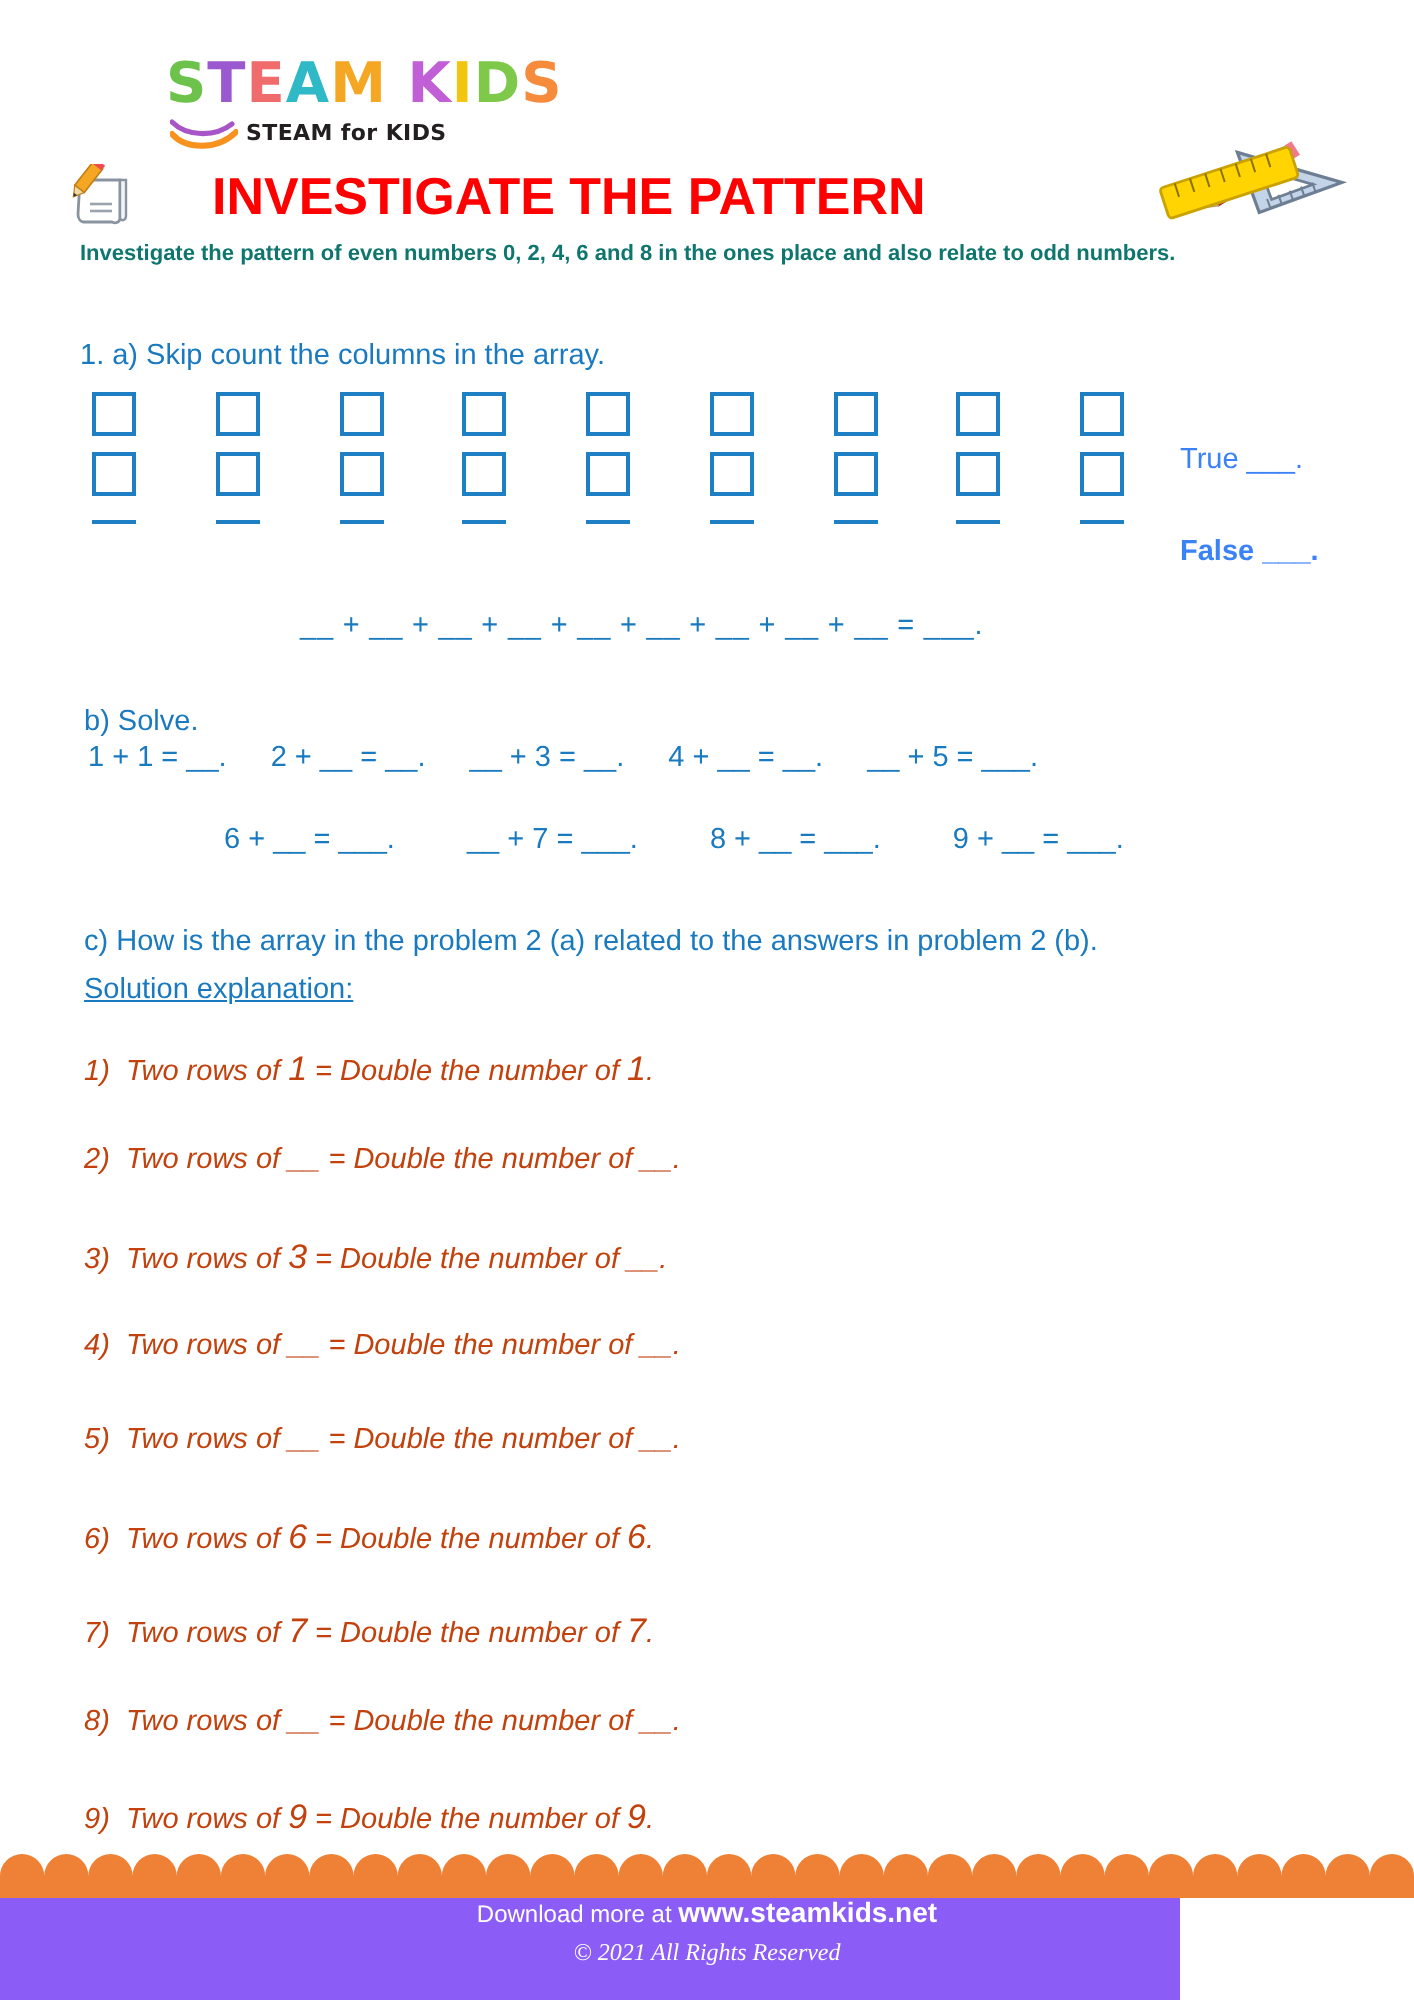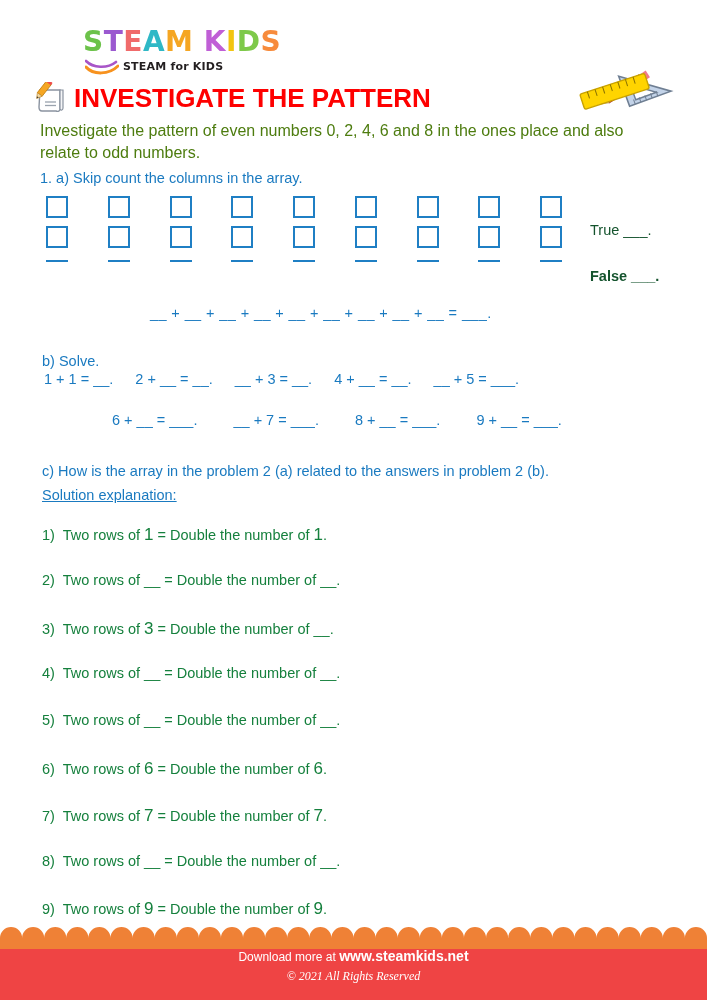--- a/index.html
+++ b/index.html
@@ -80,41 +80,42 @@
   }
   .nd-line.name { flex: 0 0 290px; }
   .nd-line.date { flex: 0 0 92px; }
 
   
   .title-row {
     position: absolute;
     left: 34px; top: 82px;
     display: flex;
     align-items: center;
+    gap: 32px;
   }
   .notepad-icon {
     width: 34px; height: 32px;
     margin-right: 6px;
     flex: 0 0 auto;
   }
   .title-text {
     font-size: 26px;
     font-weight: bold;
     color: #fe0000;
     letter-spacing: 0px;
     font-family: "Liberation Sans", sans-serif;
   }
 
   .subtitle {
     position: absolute;
     left: 40px; top: 120px;
     width: 614px;
-    font-size: 16px;
-    font-weight: normal;
-    color: #4d7c0f;
+    font-size: 11px;
+    font-weight: bold;
+    color: #0f766e;
     line-height: 1.35;
   }
 
   .tools-icon {
     position: absolute;
     left: 573px; top: 62px;
     width: 110px; height: 62px;
   }
   .q {
     position: absolute;
@@ -156,21 +157,21 @@
     margin-top: 12px;
   }
   .dash {
     width: 22px;
     height: 0;
     border-bottom: 2px solid #1f7fc4;
   }
 
   .tf {
     position: absolute;
-    color: #14532d;
+    color: #3b82f6;
     font-size: 14.5px;
     left: 590px;
   }
   .tf.true  { top: 222px; }
   .tf.false { top: 268px; font-weight: bold; }
 
   .sum-row {
     position: absolute;
     left: 150px; top: 305px;
     color: #1a7ac0;
@@ -188,33 +189,34 @@
   .eq-row-1 { left: 44px; top: 371px; width: 640px; }
   .eq-row-2 { left: 112px; top: 412px; width: 570px; }
   .eq { white-space: nowrap; }
   .eq-row-1 .eq { margin-right: 22px; }
   .eq-row-2 .eq { margin-right: 36px; }
 
   
   .sol-item {
     position: absolute;
     left: 42px;
-    color: #15803d;
+    color: #c2410c;
     font-size: 14.5px;
     white-space: pre;
+    font-style: italic;
   }
   .sol-item .num-fill { font-size: 17px; }
 
   
   .footer {
     position: absolute;
     left: 0; bottom: 0;
-    width: 707px;
+    width: 590px;
     height: 62px;
-    background: #ef4444;
+    background: #8b5cf6;
   }
   .scallop {
     position: absolute;
     left: 0; top: -11px;
     width: 707px;
     height: 22px;
     display: block;
   }
   .footer-inner {
     position: absolute;

